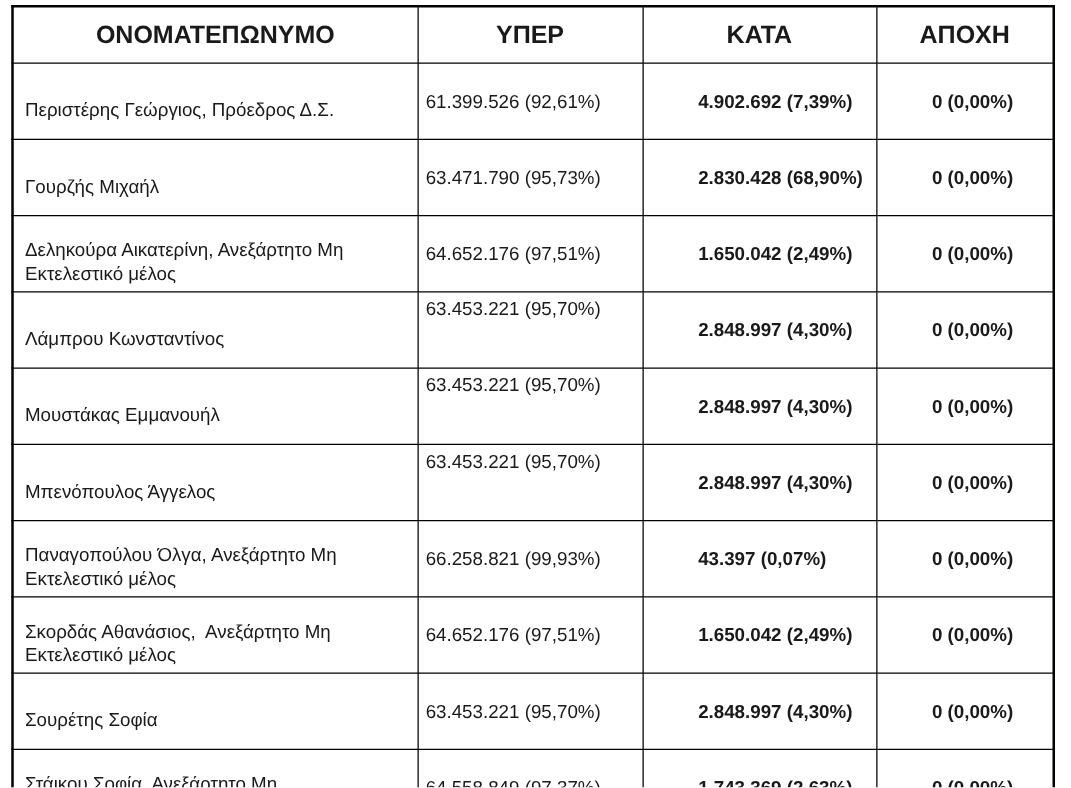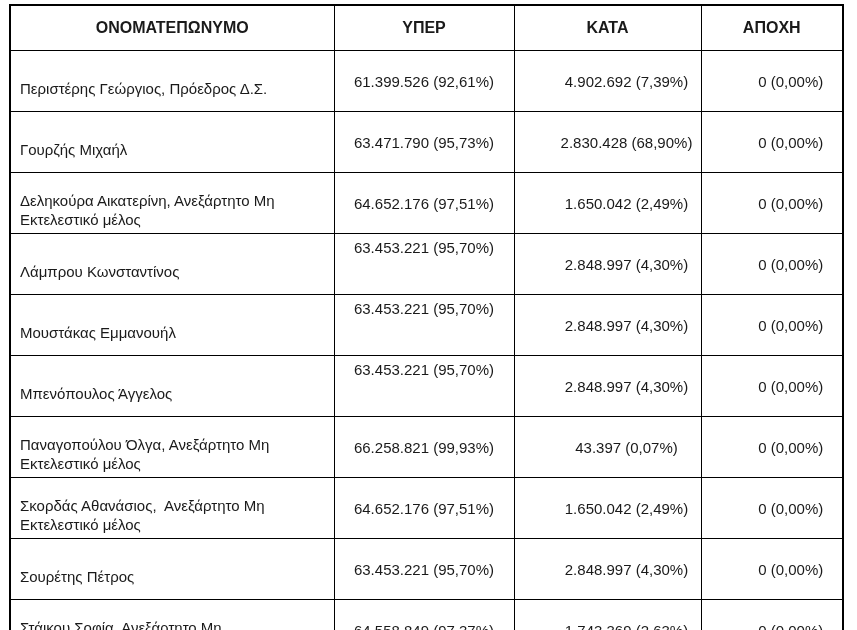--- a/index.html
+++ b/index.html
@@ -32,41 +32,41 @@
   col.c-apoxi   { width: 142px; }
 
   th, td {
     border: 1px solid #000000;
     color: #1a1a1a;
     vertical-align: middle;
     overflow: hidden;
   }
   th {
     height: 40px;
-    font-size: 16px;
+    font-size: 20px;
     font-weight: bold;
     text-align: center;
     padding: 2px 4px;
   }
   td {
     height: 42px;
     font-size: 15px;
     line-height: 19px;
     padding: 2px 6px;
   }
   td.name {
     text-align: left;
     padding: 16px 36px 2px 9px;
     white-space: pre-wrap;
   }
   td.num {
-    text-align: center;
+    text-align: left;
   }
   td.kata, td.apoxi {
-    font-weight: normal;
+    font-weight: bold;
     padding-left: 44px;
   }
   td.vtop {
     vertical-align: top;
     padding-top: 4px;
   }
 </style>
 </head>
 <body>
 
@@ -129,21 +129,21 @@
         <td class="num kata">43.397 (0,07%)</td>
         <td class="num apoxi">0 (0,00%)</td>
       </tr>
       <tr>
         <td class="name">Σκορδάς Αθανάσιος,  Ανεξάρτητο Μη Εκτελεστικό μέλος</td>
         <td class="num yper">64.652.176 (97,51%)</td>
         <td class="num kata">1.650.042 (2,49%)</td>
         <td class="num apoxi">0 (0,00%)</td>
       </tr>
       <tr>
-        <td class="name">Σουρέτης Πέτρος</td>
+        <td class="name">Σουρέτης Σοφία</td>
         <td class="num yper">63.453.221 (95,70%)</td>
         <td class="num kata">2.848.997 (4,30%)</td>
         <td class="num apoxi">0 (0,00%)</td>
       </tr>
       <tr>
         <td class="name">Στάικου Σοφία, Ανεξάρτητο Μη Εκτελεστικό μέλος</td>
         <td class="num yper">64.558.849 (97,37%)</td>
         <td class="num kata">1.743.369 (2,63%)</td>
         <td class="num apoxi">0 (0,00%)</td>
       </tr>

